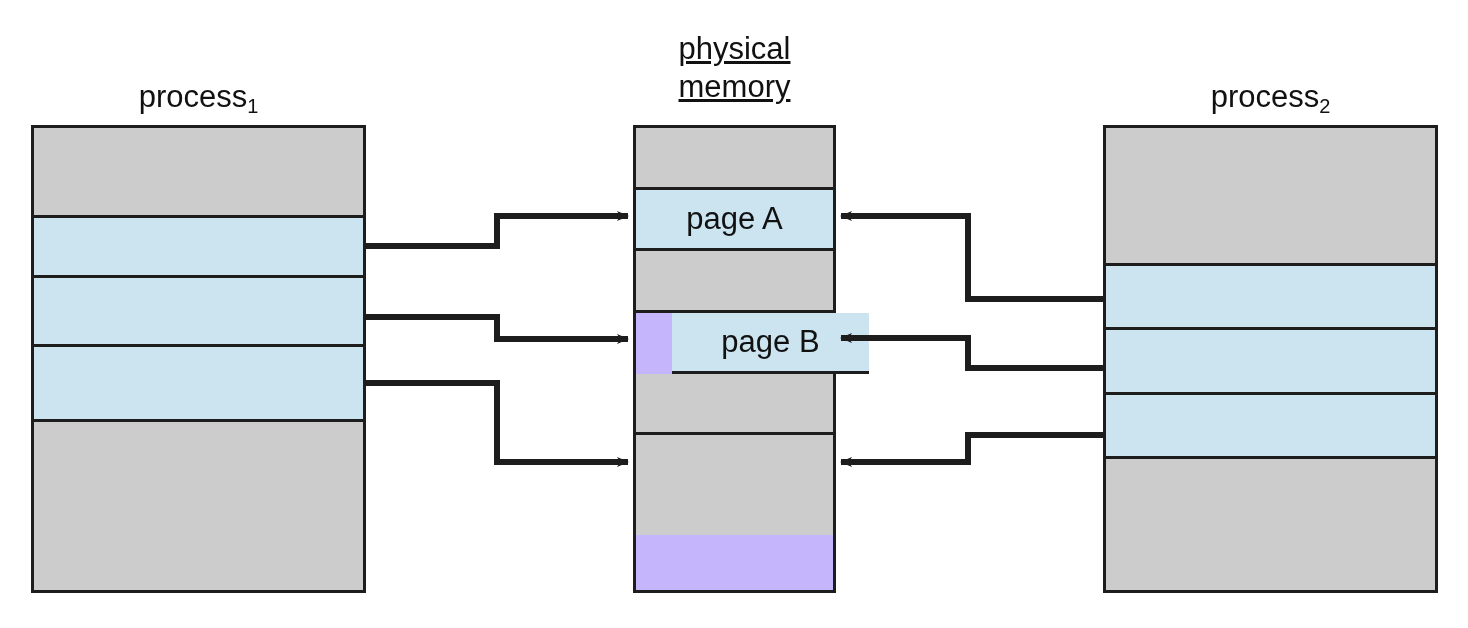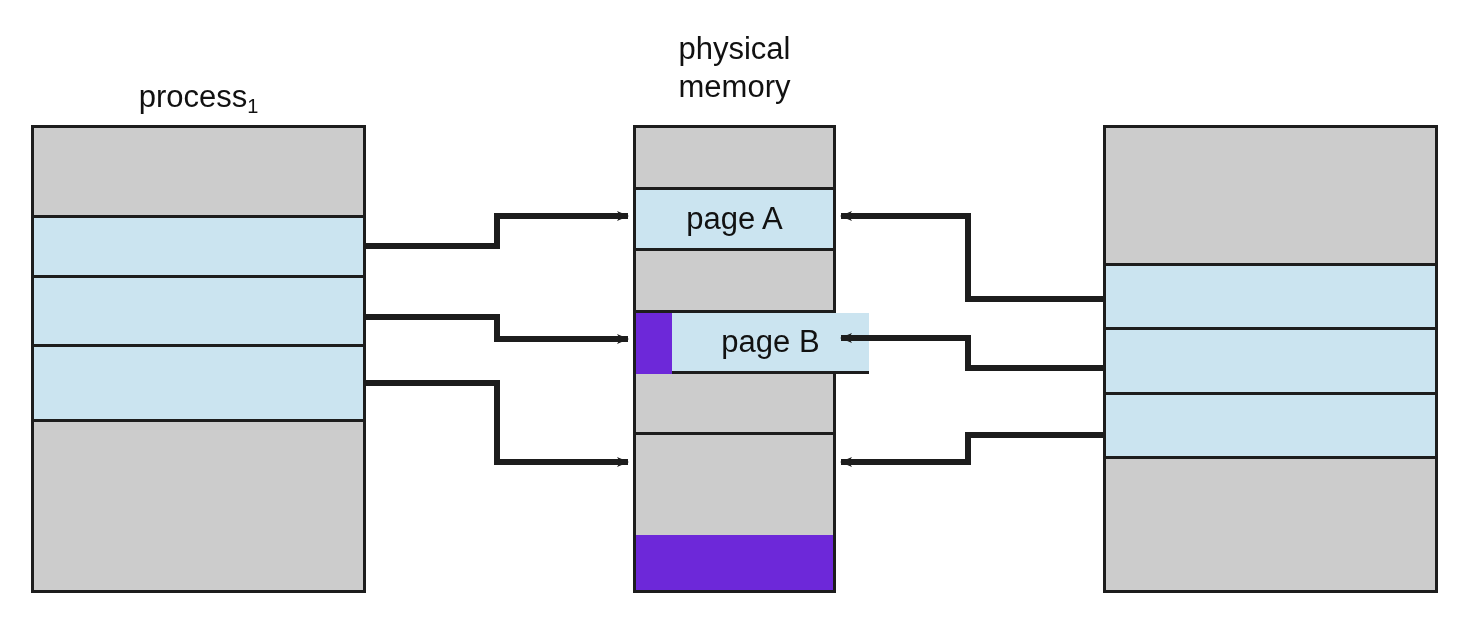--- a/index.html
+++ b/index.html
@@ -29,29 +29,29 @@
     color: #111111;
     white-space: nowrap;
     letter-spacing: 0px;
   }
   .label sub {
     font-size: 20px;
     vertical-align: baseline;
     position: relative;
     top: 6px;
   }
-  .label .line2 { display: block; }
+  .label .line2 { display: block; text-decoration: underline; }
 
   .memcol {
     position: absolute;
     box-sizing: border-box;
     border: 3px solid #1d1d1d;
     display: flex;
     flex-direction: column;
-    background: #6d28d9;
+    background: #c4b5fd;
   }
   .seg {
     box-sizing: border-box;
     width: 100%;
     display: flex;
     align-items: center;
     justify-content: center;
     font-size: 31px;
     color: #111111;
     border-bottom: 3px solid #1d1d1d;
@@ -76,20 +76,23 @@
 
   <div class="label" style="left:31px; top:78px; width:335px;text-align:center;">
     <span>process</span><sub>1</sub>
   </div>
 
   <div class="label" style="left:598px; top:30px; width:273px;">
     <span class="line2">physical</span>
     <span class="line2">memory</span>
   </div>
 
+  <div class="label" style="left:1103px; top:78px; width:335px;">
+    <span>process</span><sub>2</sub>
+  </div>
 
   <div class="memcol" style="left:31px; top:125px; width:335px; height:468px;">
     <div class="seg gray" style="height:91px;"></div>
     <div class="seg blue" style="height:61px;"></div>
     <div class="seg blue" style="height:70px;"></div>
     <div class="seg blue" style="height:76px;"></div>
     <div class="seg gray" style="height:170px;"></div>
   </div>
 
   <div class="memcol" style="left:633px; top:125px; width:203px; height:468px;">

